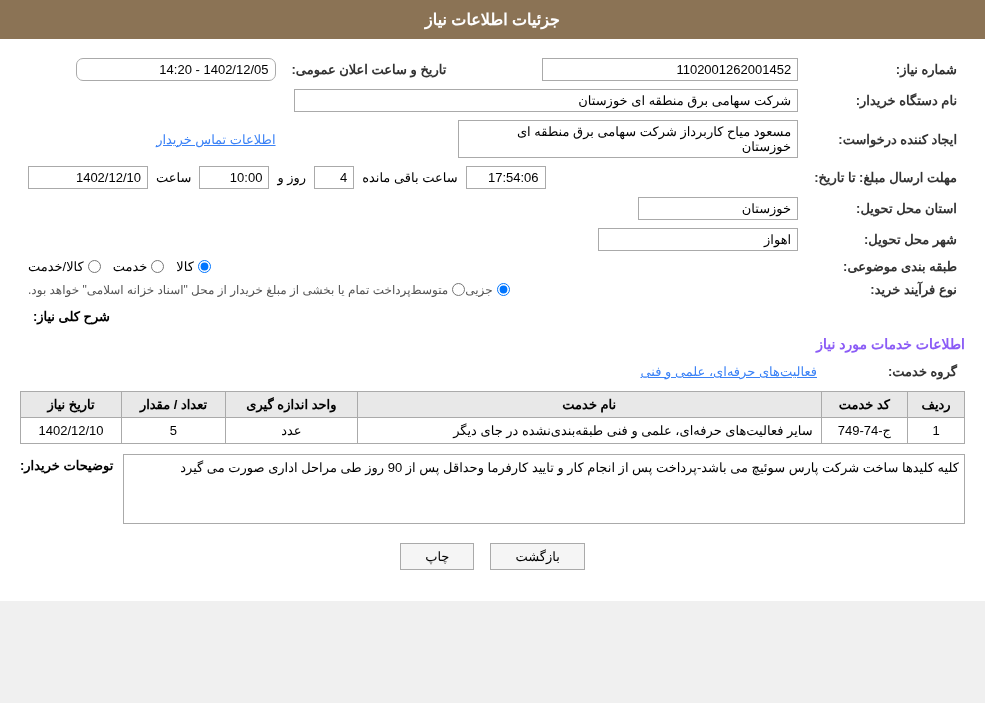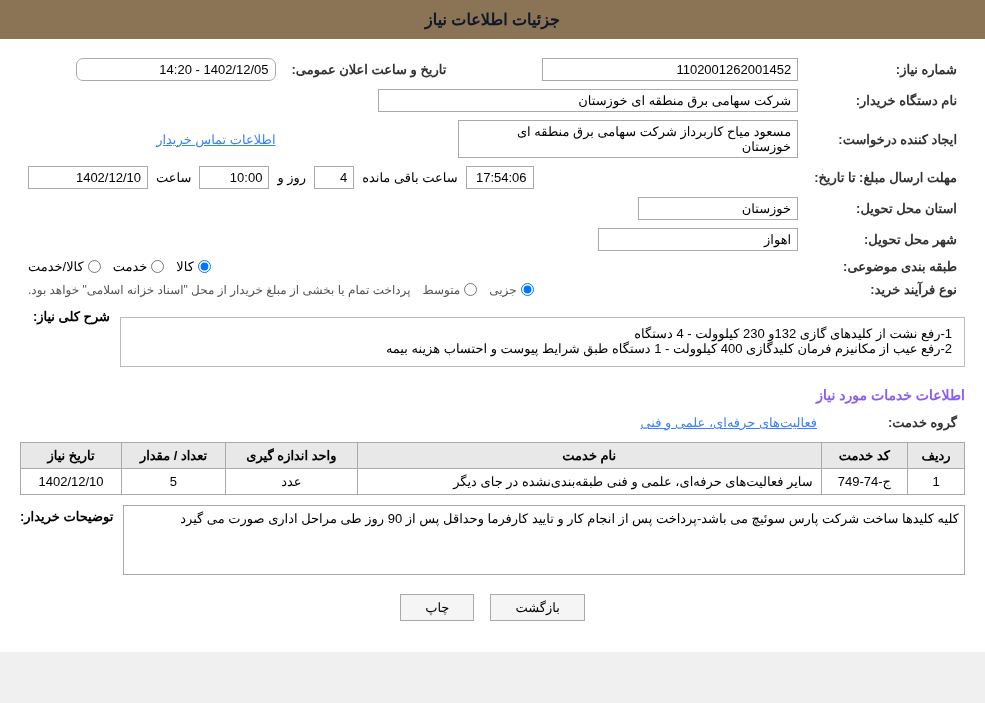--- a/index.html
+++ b/index.html
@@ -9,21 +9,21 @@
       background: #f0f0f0;
       direction: rtl;
     }
     .page-wrapper {
       max-width: 985px;
       margin: 0 auto;
       background: #fff;
     }
     .header-bar {
       background: #8B7355;
-      color: #0f172a;
+      color: #ffffff;
       text-align: center;
       padding: 10px 20px;
       font-size: 16px;
       font-weight: bold;
     }
     .content {
       padding: 15px 20px;
       background: #fff;
     }
     .section-title {
@@ -103,21 +103,20 @@
     }
     .radio-item {
       display: flex;
       align-items: center;
       gap: 4px;
       flex-direction: row-reverse;
     }
     .process-row {
       display: flex;
       align-items: flex-start;
-      gap: 12px;
       flex-direction: row-reverse;
       color: #555;
       font-size: 12px;
     }
     .buttons-row {
       display: flex;
       justify-content: center;
       gap: 16px;
       margin: 16px 0;
     }
@@ -172,21 +171,21 @@
         </td>
         <td style="width:20px"></td>
         <td class="label-cell">تاریخ و ساعت اعلان عمومی:</td>
         <td class="value-cell">
           <span class="input-box input-medium">1402/12/05 - 14:20</span>
         </td>
       </tr>
       <tr>
         <td class="label-cell">نام دستگاه خریدار:</td>
         <td class="value-cell" colspan="4">
-          <span class="input-box" style="width:420px">شرکت سهامی برق منطقه ای خوزستان</span>
+          <span class="input-box" style="width:504px">شرکت سهامی برق منطقه ای خوزستان</span>
         </td>
       </tr>
       <tr>
         <td class="label-cell">ایجاد کننده درخواست:</td>
         <td class="value-cell" colspan="3">
           <span class="input-box" style="width:340px">مسعود میاح کاربرداز شرکت سهامی برق منطقه ای خوزستان</span>
         </td>
         <td>
           <span class="link-blue">اطلاعات تماس خریدار</span>
         </td>
@@ -194,21 +193,21 @@
       <tr>
         <td class="label-cell">مهلت ارسال مبلغ: تا تاریخ:</td>
         <td class="value-cell" colspan="4">
           <div class="row-flex">
             <span class="input-box input-narrow">1402/12/10</span>
             <span>ساعت</span>
             <span class="input-box" style="width:70px">10:00</span>
             <span>روز و</span>
             <span class="input-box" style="width:40px">4</span>
             <span>ساعت باقی مانده</span>
-            <span class="input-box" style="width:68px">17:54:06</span>
+            <span class="input-box" style="width:80px">17:54:06</span>
           </div>
         </td>
       </tr>
       <tr>
         <td class="label-cell">استان محل تحویل:</td>
         <td class="value-cell" colspan="4">
           <span class="input-box" style="width:160px">خوزستان</span>
         </td>
       </tr>
       <tr>
@@ -250,24 +249,20 @@
               <input type="radio" name="process" checked="" style="">
             </div>
           </div>
         </td>
       </tr>
     </tbody>
       </table>
 
     <div style="display:flex; align-items:flex-start; gap:10px; margin:8px 0; flex-direction:row-reverse;">
       <div style="font-weight:bold; white-space:nowrap; min-width:90px; text-align:right;">شرح کلی نیاز:</div>
-      <div class="bordered-section" style="flex:1; min-height:50px;">
-        <div>1-رفع نشت از کلیدهای گازی 132و 230 کیلوولت - 4 دستگاه</div>
-        <div>2-رفع عیب از مکانیزم فرمان کلیدگازی 400 کیلوولت - 1 دستگاه طبق شرایط پیوست و احتساب هزینه بیمه</div>
-      </div>
     </div>
 
     <div class="section-title">اطلاعات خدمات مورد نیاز</div>
 
     <table class="info-table" style="margin-bottom:8px;">
       <tbody>
           <tr>
         <td class="label-cell">گروه خدمت:</td>
         <td class="value-cell">
           <span class="link-blue">فعالیت‌های حرفه‌ای، علمی و فنی</span>

